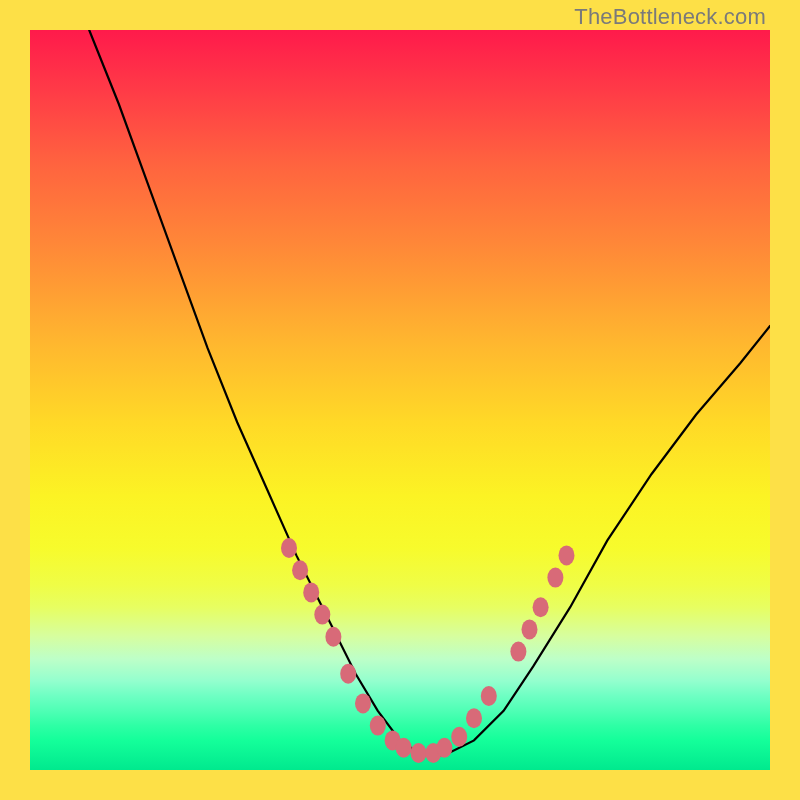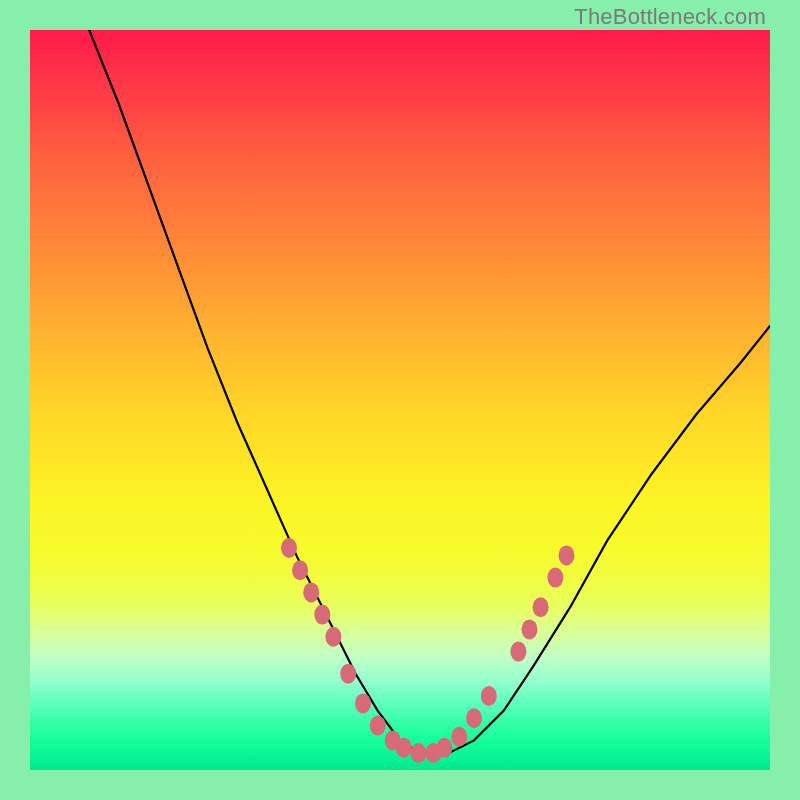--- a/index.html
+++ b/index.html
@@ -10,21 +10,21 @@
     background: #000;
     font-family: Arial, Helvetica, sans-serif;
     overflow: hidden;
   }
   .frame {
     position: absolute;
     top: 0;
     left: 0;
     width: 800px;
     height: 800px;
-    background: #86efac;
+    background: #fde047;
   }
   .plot {
     position: absolute;
     top: 30px;
     left: 30px;
     width: 740px;
     height: 740px;
     background: linear-gradient(to bottom,
       #ff1a4b 0%,
       #ff3a47 8%,

